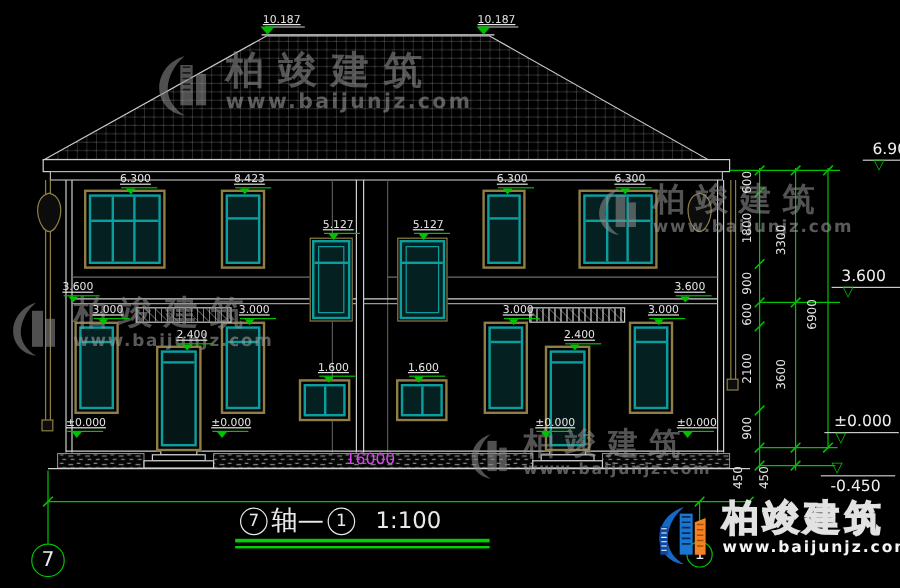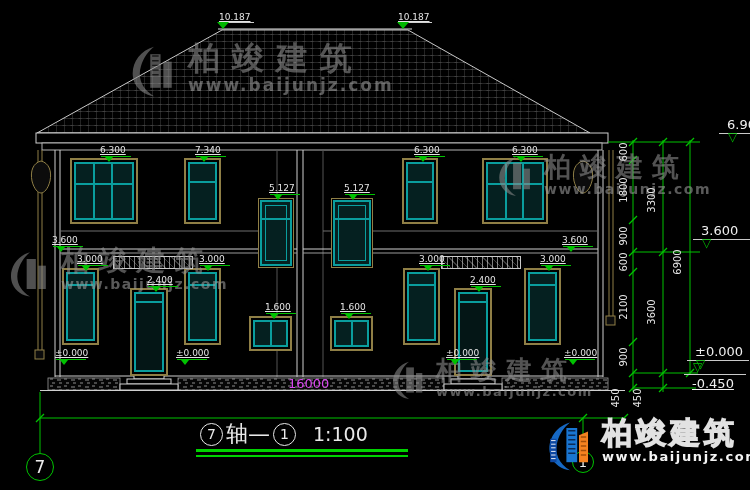--- a/index.html
+++ b/index.html
@@ -308,21 +308,21 @@
     <div class="wmtext">
       <div class="wmbrand">柏竣建筑</div>
       <div class="wmurl">www.baijunjz.com</div>
     </div>
   </div>
 
   <div>
       <div class="fm nomark" style="left: 219px; top: 13px;">10.187</div>
       <div class="fm nomark" style="left: 398px; top: 13px;">10.187</div>
       <div class="fm" style="left: 100px; top: 146px;">6.300</div>
-      <div class="fm" style="left: 195px; top: 146px;">7.340</div>
+      <div class="fm" style="left: 195px; top: 146px;">8.423</div>
       <div class="fm" style="left: 414px; top: 146px;">6.300</div>
       <div class="fm" style="left: 512px; top: 146px;">6.300</div>
       <div class="fm" style="left: 269px; top: 184px;">5.127</div>
       <div class="fm" style="left: 344px; top: 184px;">5.127</div>
       <div class="fm" style="left: 52px; top: 236px;">3.600</div>
       <div class="fm" style="left: 562px; top: 236px;">3.600</div>
       <div class="fm" style="left: 77px; top: 255px;">3.000</div>
       <div class="fm" style="left: 199px; top: 255px;">3.000</div>
       <div class="fm" style="left: 419px; top: 255px;">3.000</div>
       <div class="fm" style="left: 540px; top: 255px;">3.000</div>
@@ -332,21 +332,21 @@
       <div class="fm" style="left: 340px; top: 303px;">1.600</div>
       <div class="fm" style="left: 55px; top: 349px;">±0.000</div>
       <div class="fm" style="left: 176px; top: 349px;">±0.000</div>
       <div class="fm" style="left: 446px; top: 349px;">±0.000</div>
       <div class="fm" style="left: 564px; top: 349px;">±0.000</div>
     </div>
   <div>
       <div class="rm" style="left: 699px; top: 118px; margin-left: 28px;">6.900</div>
       <div class="rm" style="left: 701px; top: 224px;">3.600</div>
       <div class="rm" style="left: 695px; top: 345px;">±0.000</div>
-      <div class="rm flip" style="left: 692px; top: 377px; text-decoration: underline;">-0.450</div>
+      <div class="rm flip" style="left: 692px; top: 399px;">-0.450</div>
     </div>
   <div>
       <div class="cm" style="left: 624px; top: 152px;">600</div>
       <div class="cm" style="left: 624px; top: 190px;">1800</div>
       <div class="cm" style="left: 624px; top: 236px;">900</div>
       <div class="cm" style="left: 624px; top: 262px;">600</div>
       <div class="cm" style="left: 624px; top: 307px;">2100</div>
       <div class="cm" style="left: 624px; top: 357px;">900</div>
       <div class="cm" style="left: 616px; top: 398px;">450</div>
       <div class="cm" style="left: 652px; top: 200px;">3300</div>

